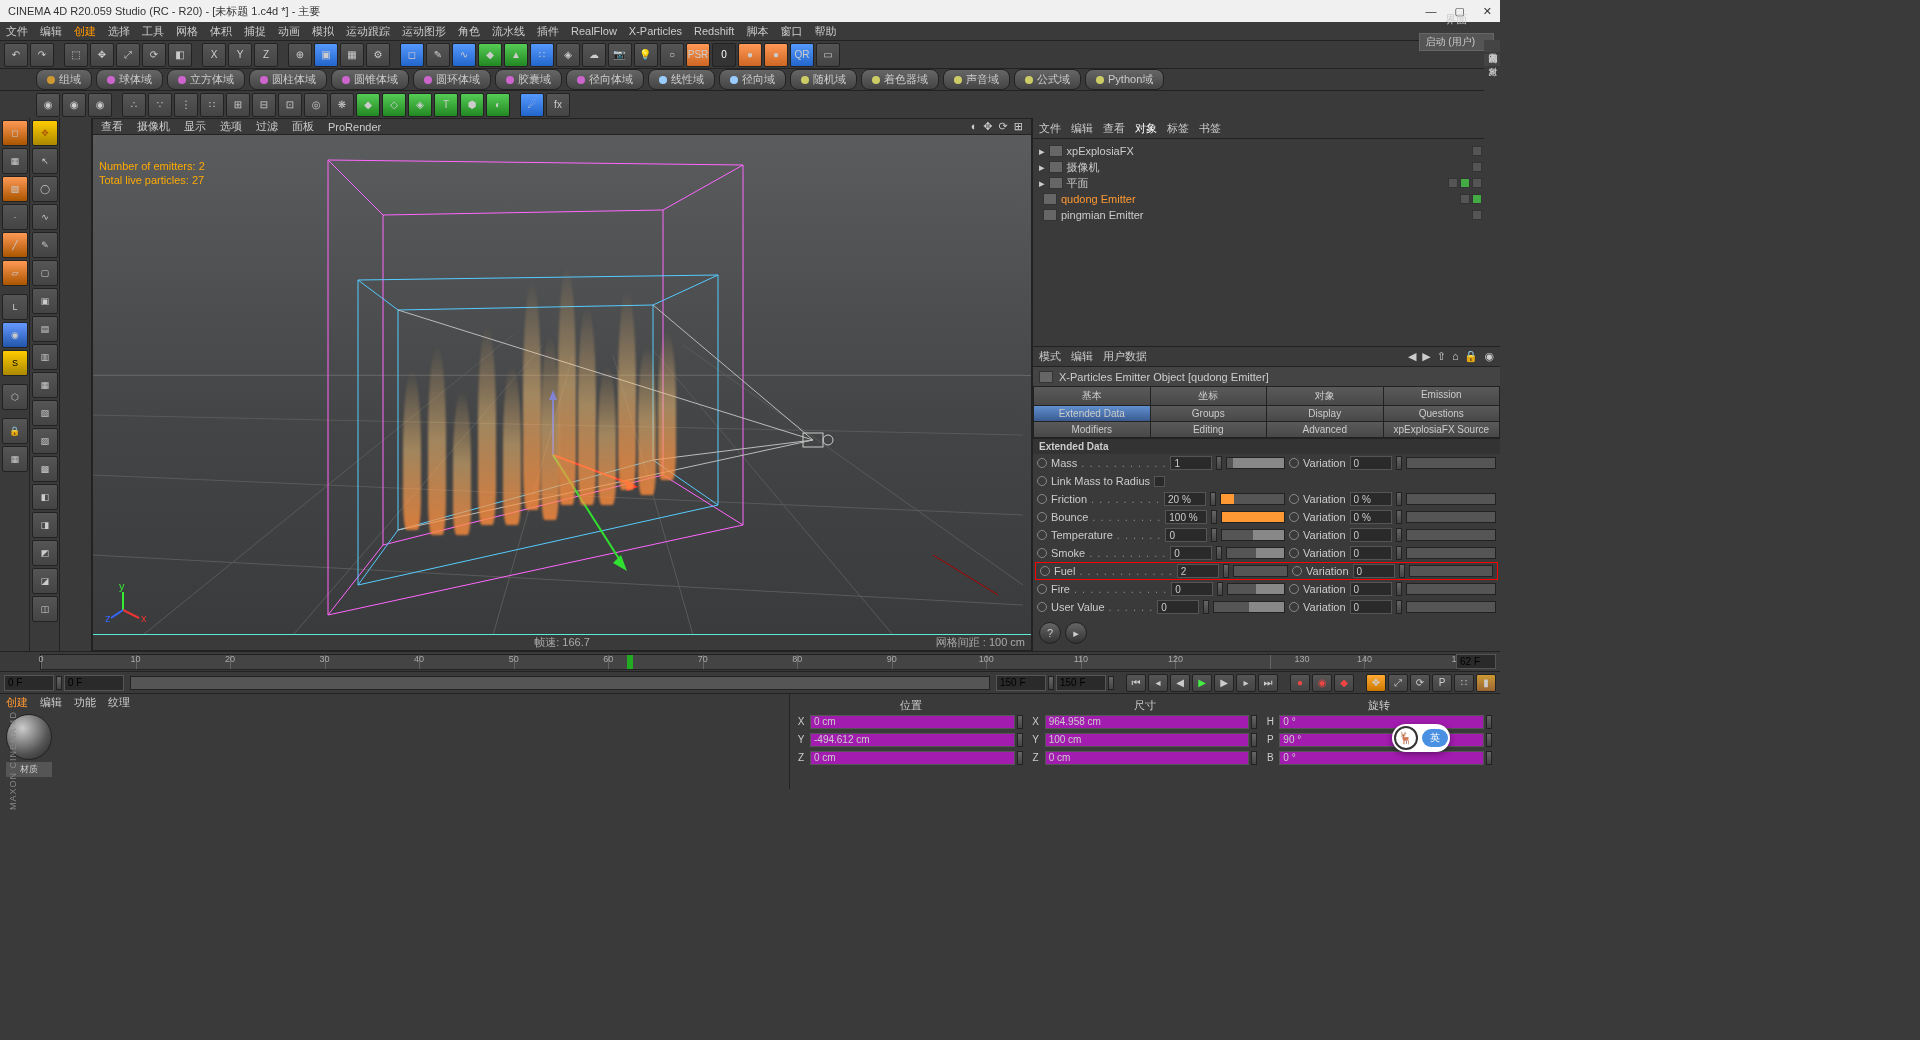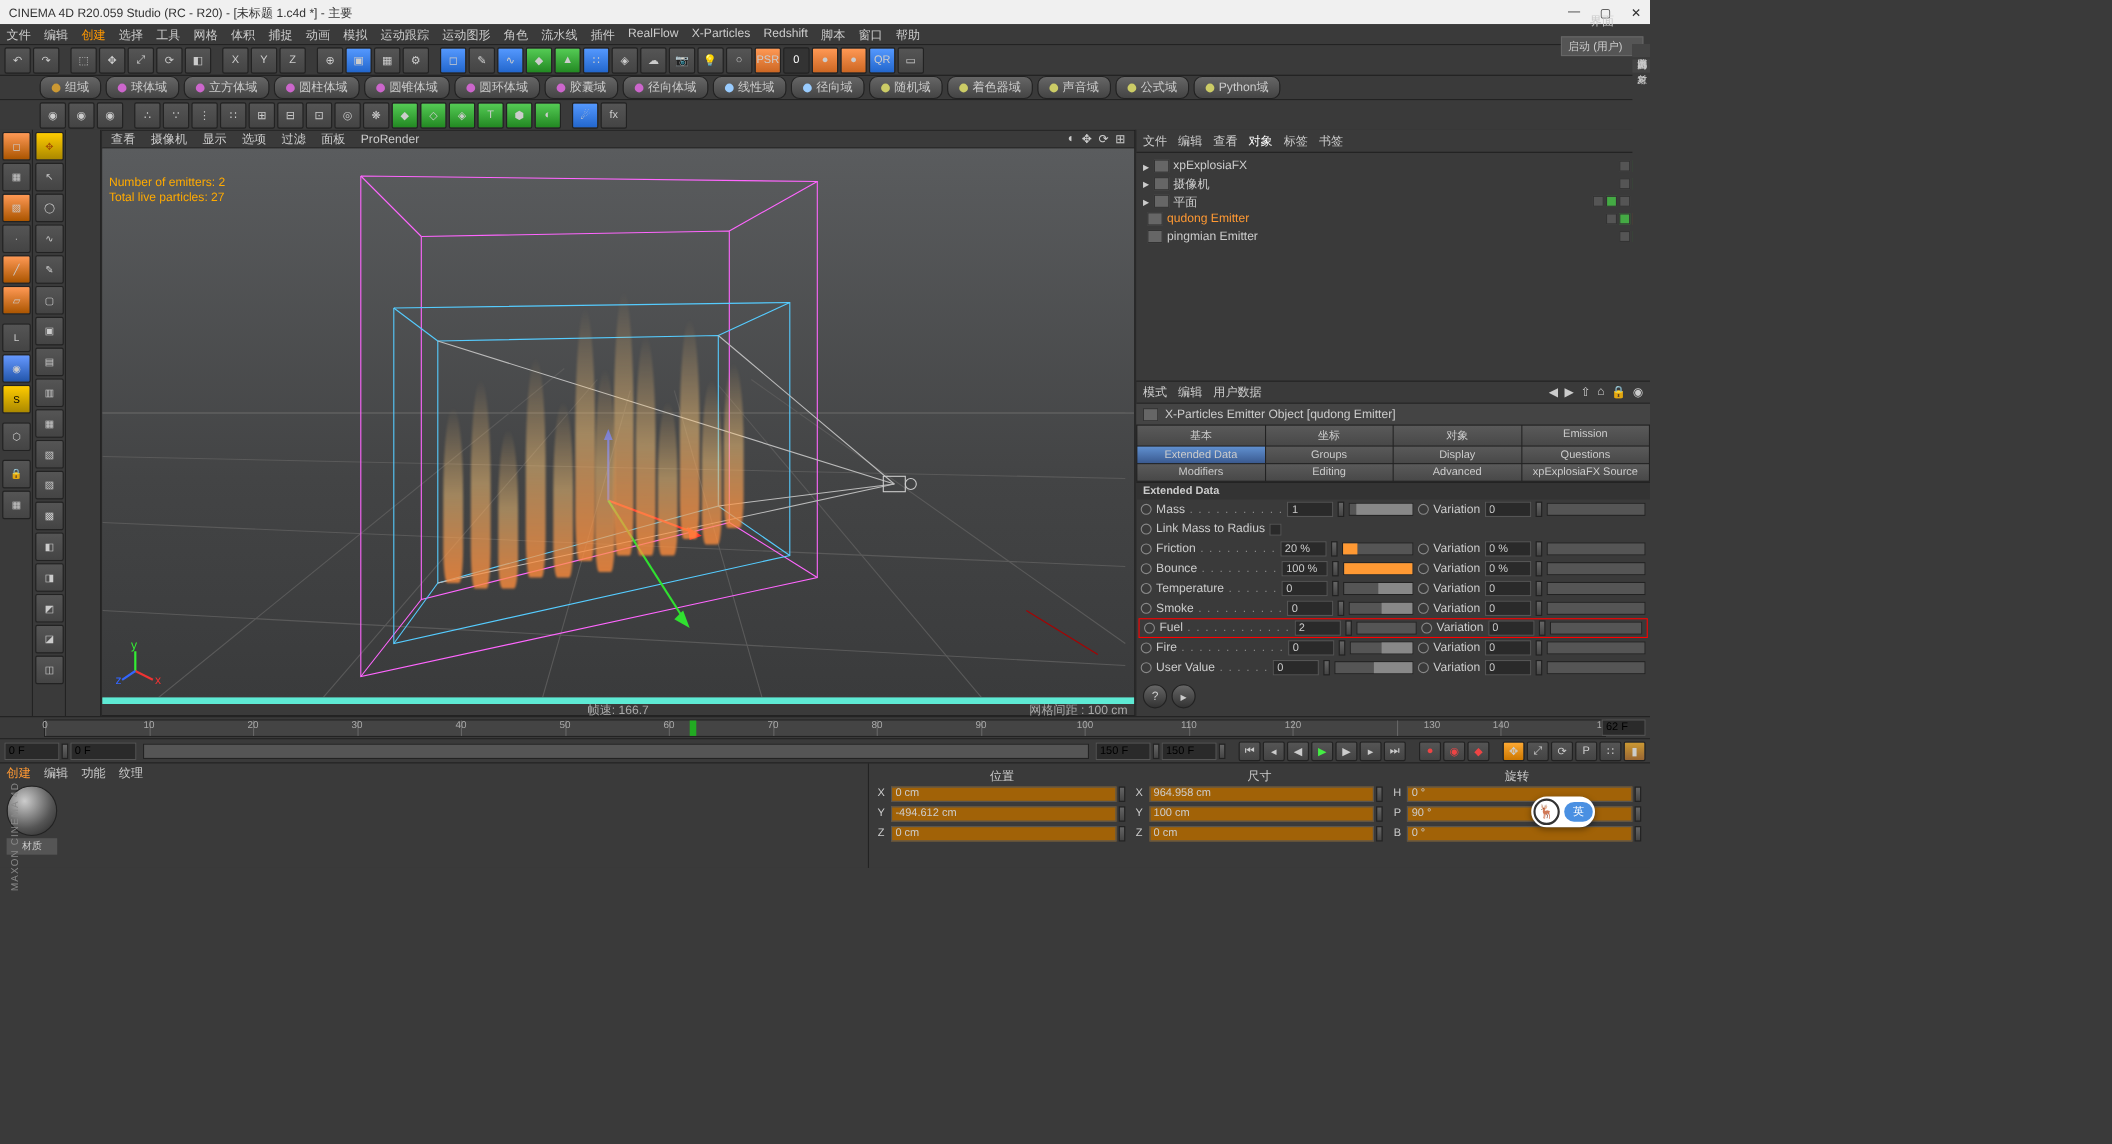--- a/index.html
+++ b/index.html
@@ -33,21 +33,21 @@
 .leftbar2 { width: 30px; background: #3a3a3a; border-right: 1px solid #222; display: flex; flex-direction: column; gap: 2px; padding: 2px; }
 .toolbtn { width: 26px; height: 26px; background: linear-gradient(#555,#444); border: 1px solid #222; border-radius: 2px; cursor: pointer; display: flex; align-items: center; justify-content: center; font-size: 9px; }
 .toolbtn.o { background: linear-gradient(#ff9955,#aa5500); }
 .toolbtn.y { background: linear-gradient(#ffcc00,#aa8800); color: #000; }
 .toolbtn.bl { background: linear-gradient(#6699ff,#2255aa); }
 
 .viewport { flex: 1; background: #474747; position: relative; border: 1px solid #222; }
 .vpmenu { height: 16px; background: #3a3a3a; border-bottom: 1px solid #222; display: flex; align-items: center; padding: 0 8px; gap: 14px; font-size: 10px; }
 .vpcanvas { position: absolute; top: 16px; left: 0; right: 0; bottom: 16px; background: linear-gradient(#5a5c5e 0%, #434445 60%, #3a3b3c 100%); overflow: hidden; }
 .vpinfo { position: absolute; top: 24px; left: 6px; color: #ffaa00; font-size: 10px; line-height: 14px; }
-.vpstatus { position: absolute; bottom: 0; left: 0; right: 0; height: 16px; background: #3a3a3a; border-top: 6px solid #5eead4; display: flex; align-items: center; font-size: 10px; color: #aaa; }
+.vpstatus { position: absolute; bottom: 0; left: 0; right: 0; height: 16px; background: #3a3a3a; border-top: 1px solid #5eead4; display: flex; align-items: center; font-size: 10px; color: #aaa; }
 .vpstatus .c { position: absolute; left: 50%; transform: translateX(-50%); }
 .vpstatus .r { position: absolute; right: 6px; }
 .fire { position: absolute; width: 18px; background: linear-gradient(to top, rgba(255,140,60,0.8), rgba(255,200,120,0.5), transparent); border-radius: 50% 50% 20% 20%; filter: blur(1px); }
 
 .rightpanel { width: 468px; background: #3a3a3a; border-left: 1px solid #222; display: flex; flex-direction: column; }
 .rtabs { height: 20px; display: flex; align-items: center; padding: 0 6px; gap: 10px; font-size: 10px; }
 .rtabs .act { color: #fff; }
 .objlist { flex: 0 0 208px; background: #3a3a3a; border-top: 1px solid #222; padding: 4px 0; overflow: auto; }
 .objrow { display: flex; align-items: center; height: 16px; padding: 0 6px; gap: 4px; font-size: 10px; }
 .objicon { width: 14px; height: 12px; background: #666; border: 1px solid #333; }
@@ -96,21 +96,21 @@
 .matpanel { width: 790px; border-right: 1px solid #222; }
 .mattabs { height: 16px; display: flex; align-items: center; padding: 0 6px; gap: 12px; font-size: 10px; }
 .mattabs .o { color: #ff9933; }
 .matswatch { margin: 4px 6px; width: 46px; }
 .matball { width: 46px; height: 46px; border-radius: 50%; background: radial-gradient(circle at 35% 30%, #ccc, #555 60%, #222); border: 1px solid #222; }
 .matlabel { background: #555; font-size: 9px; text-align: center; margin-top: 2px; padding: 1px; }
 .coordpanel { flex: 1; padding: 4px; }
 .coordhdr { display: grid; grid-template-columns: 1fr 1fr 1fr; text-align: center; font-size: 10px; color: #ccc; margin-bottom: 0; }
 .coordrow { display: grid; grid-template-columns: 14px 1fr 10px 14px 1fr 10px 14px 1fr 10px; gap: 2px; align-items: center; height: 17px; margin-bottom: 1px; }
 .coordlbl { font-size: 10px; text-align: center; }
-.coordin { background: #a16207; border: 1px solid #555; height: 14px; font-size: 10px; padding: 0 3px; color: #ccc; }
+.coordin { background: #a21caf; border: 1px solid #555; height: 14px; font-size: 10px; padding: 0 3px; color: #ccc; }
 .coordbtn { display: grid; grid-template-columns: 1fr 1fr 1fr; gap: 2px; margin-top: 2px; }
 .cbtn { background: linear-gradient(#666,#444); border: 1px solid #222; text-align: center; padding: 2px; font-size: 10px; }
 
 .sidebar-right-thin { position: absolute; right: 0; top: 40px; width: 16px; height: 300px; background: #3a3a3a; }
 .vtab { writing-mode: vertical-rl; font-size: 9px; padding: 6px 2px; background: #444; margin-bottom: 2px; }
 
 .lang-badge { position: absolute; right: 50px; bottom: 60px; display: flex; align-items: center; background: #fff; border-radius: 14px; padding: 2px; gap: 4px; box-shadow: 0 2px 6px rgba(0,0,0,0.4); }
 .lang-badge .circ { width: 24px; height: 24px; border-radius: 50%; background: #fff; border: 2px solid #333; display: flex; align-items: center; justify-content: center; font-size: 12px; }
 .lang-badge .txt { background: #4a90e2; color: #fff; border-radius: 10px; padding: 2px 8px; font-size: 10px; }
 

